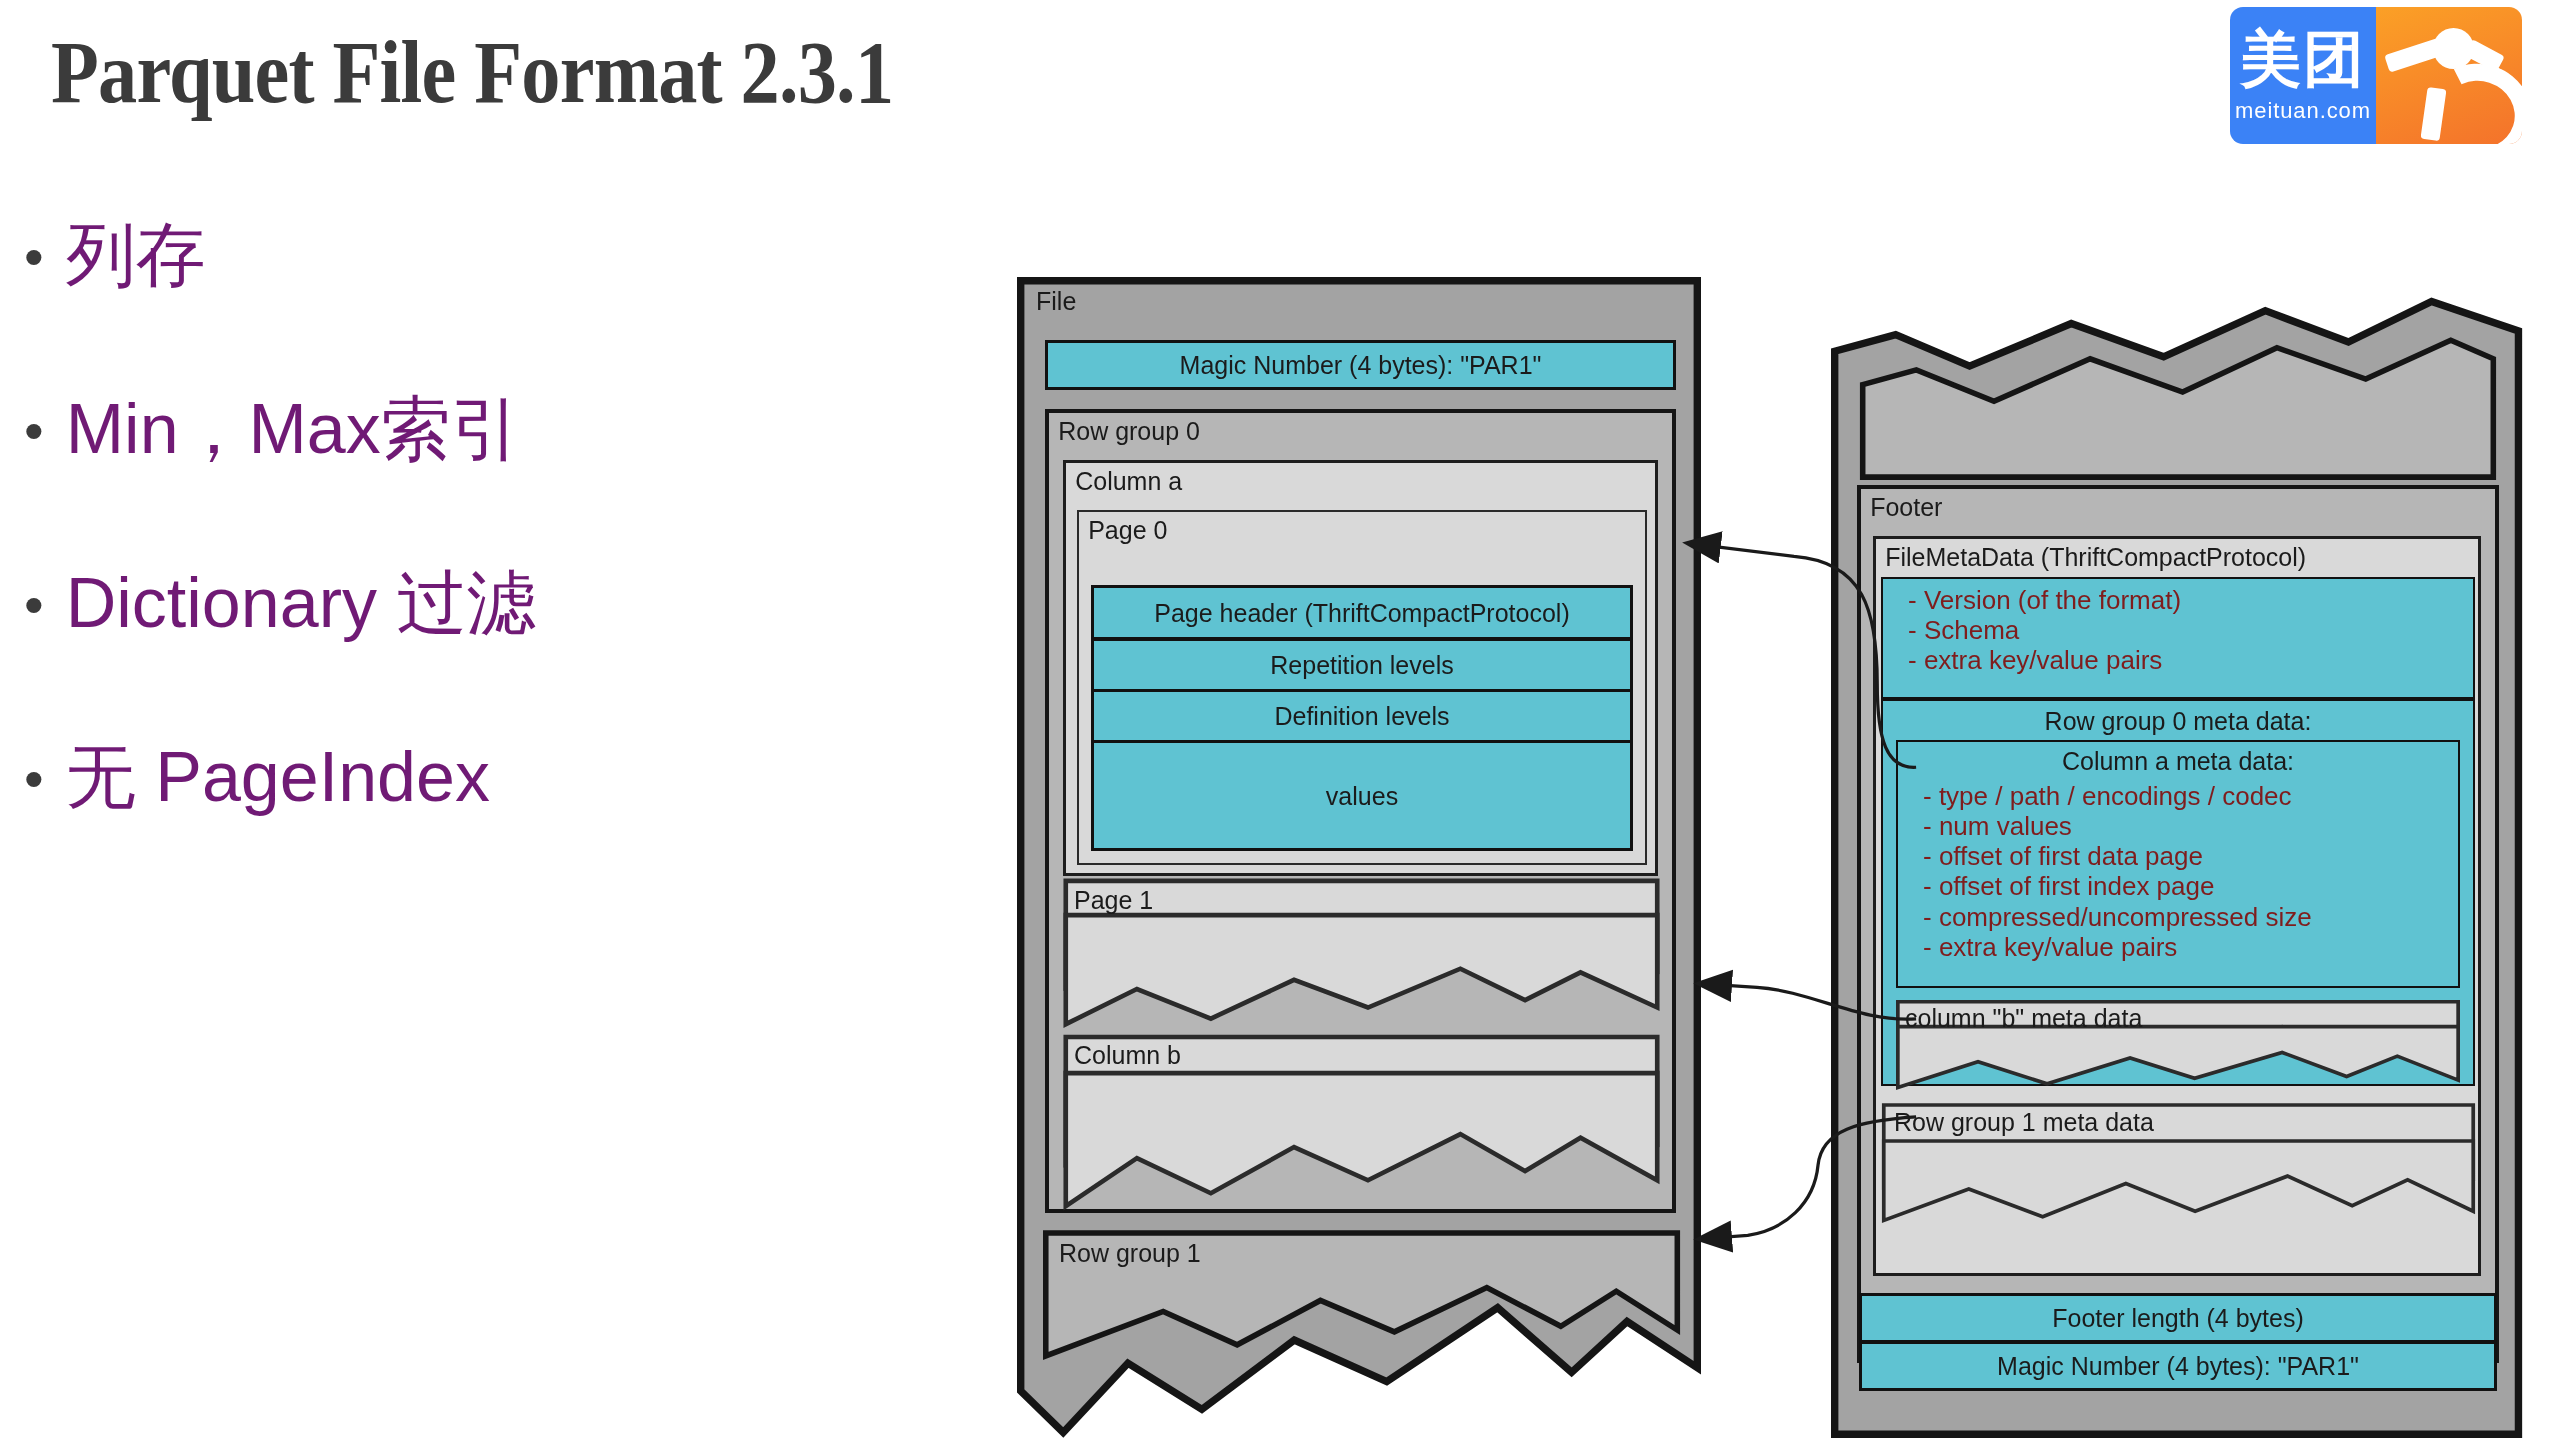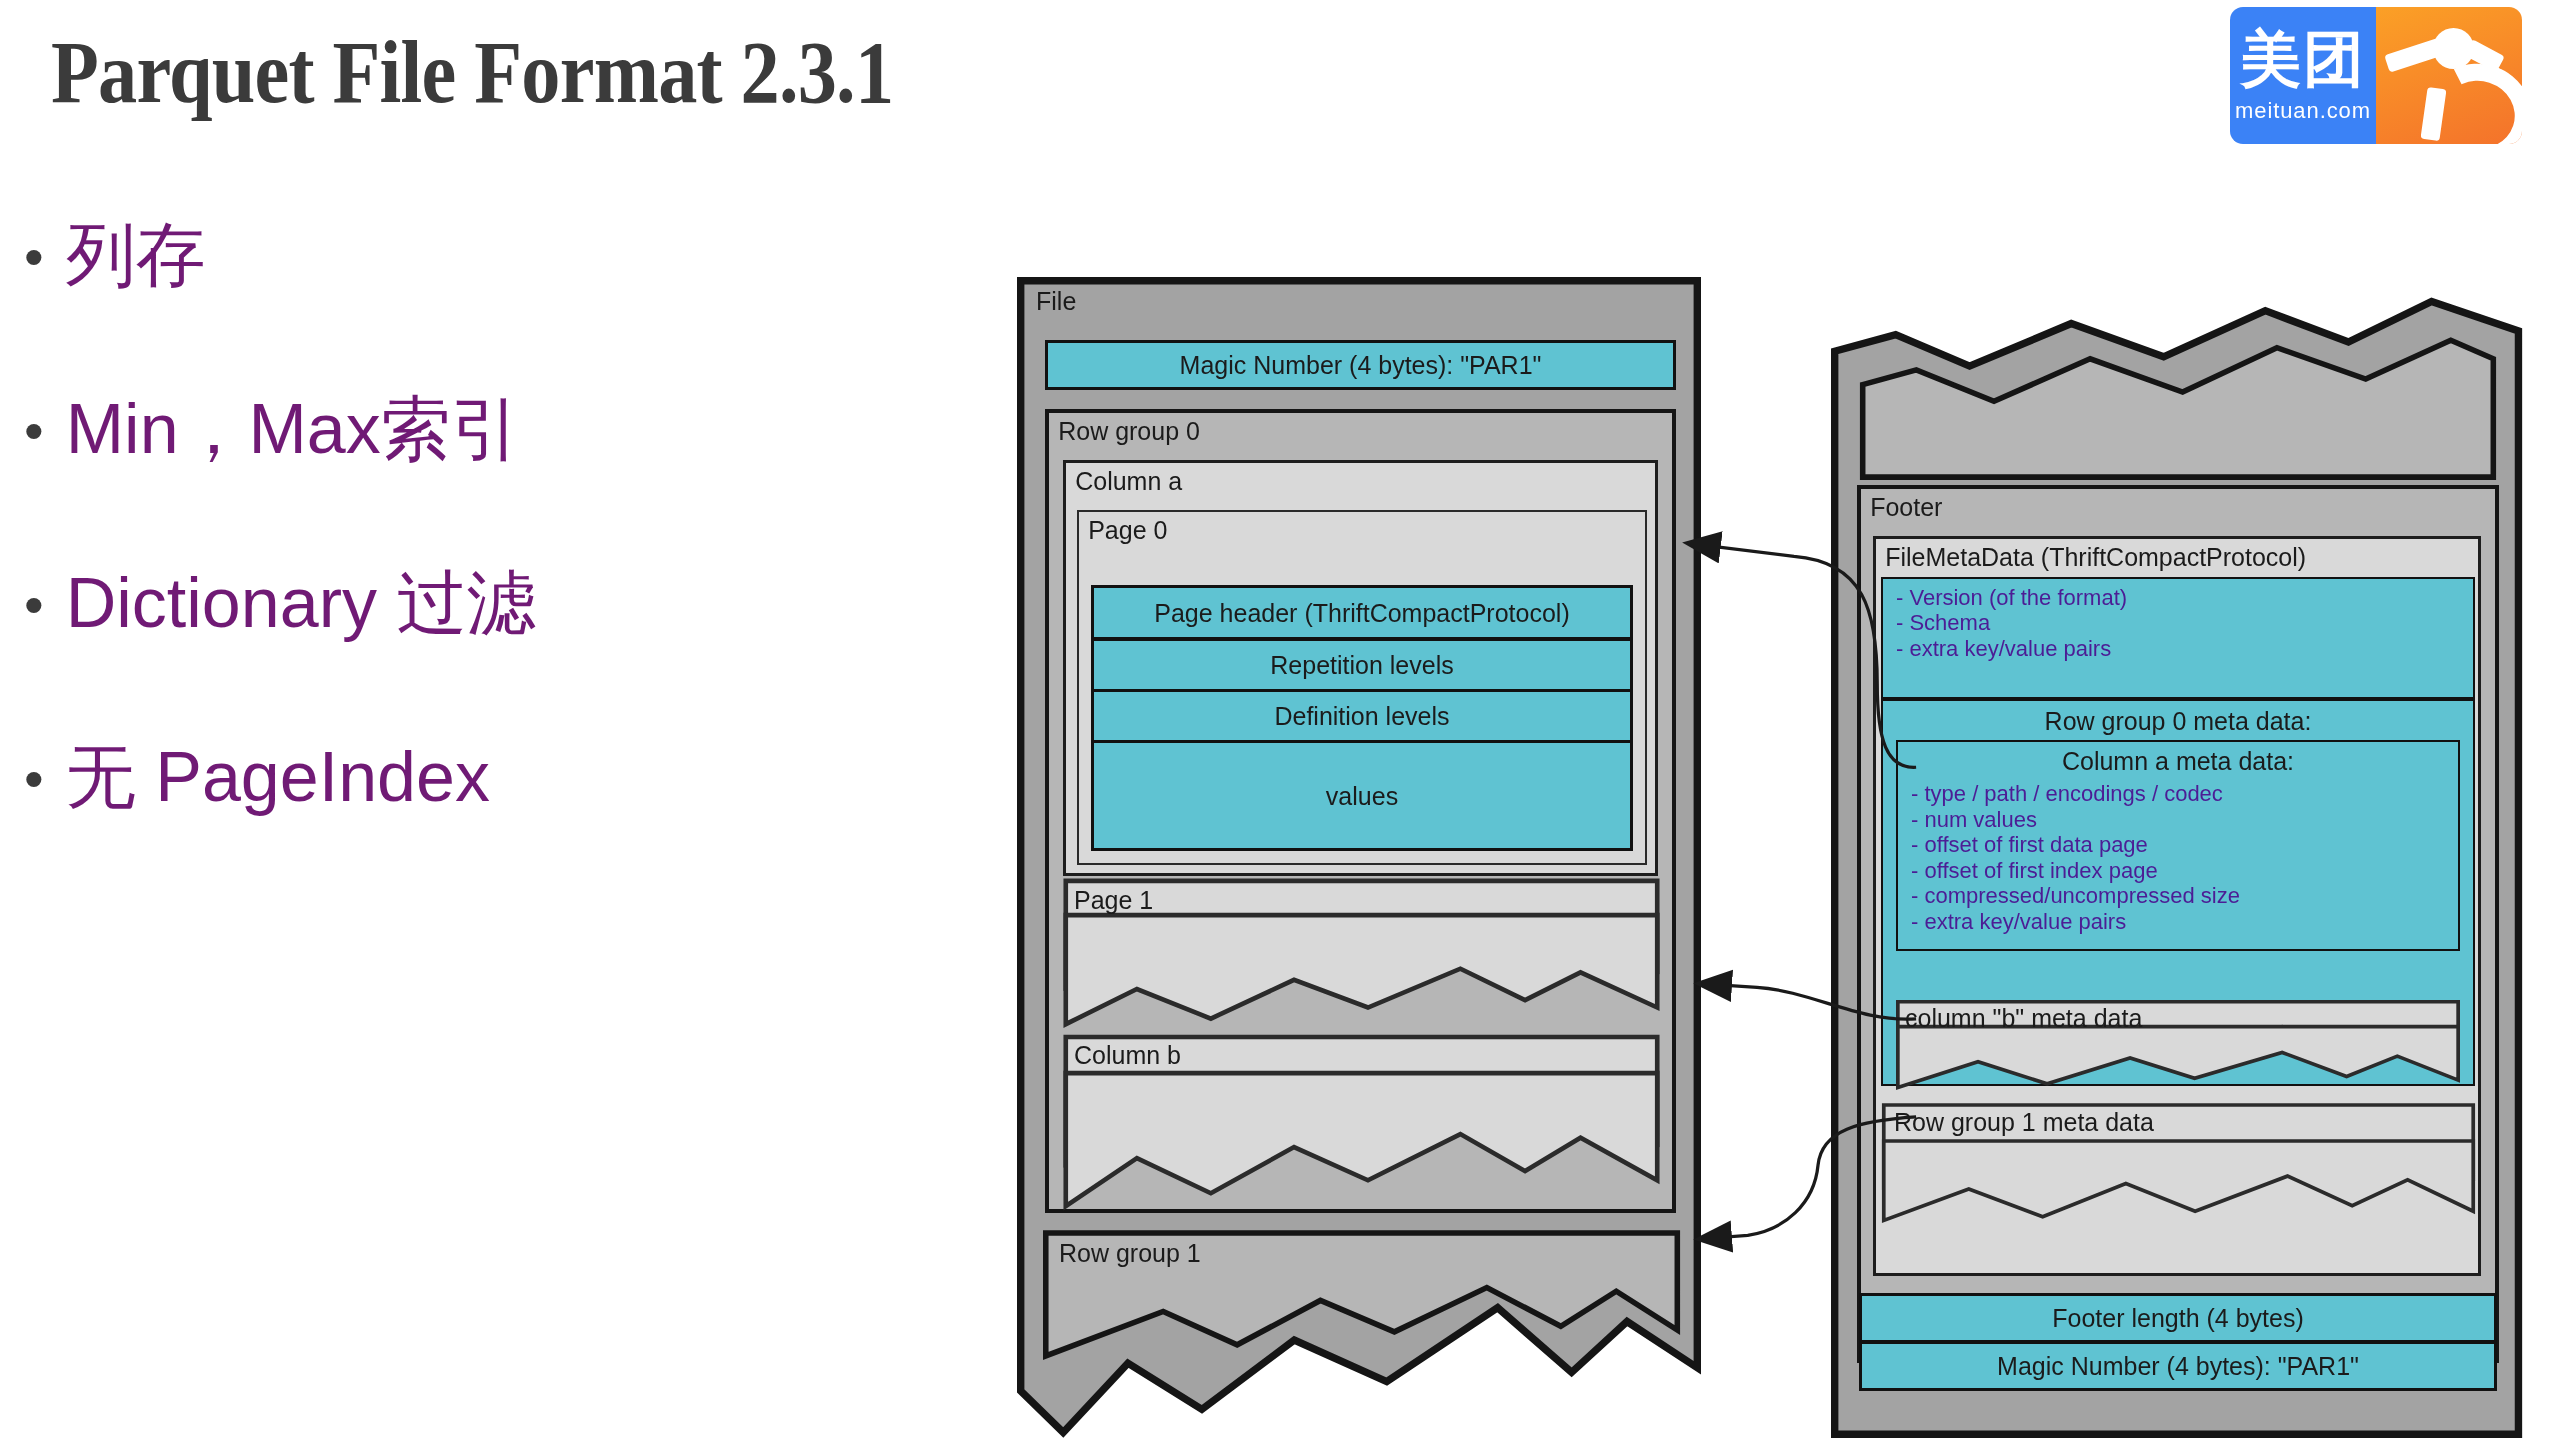--- a/index.html
+++ b/index.html
@@ -106,22 +106,22 @@
     font-size:25px;color:#1b1b1b;white-space:nowrap;
     font-family:"Liberation Sans", sans-serif;
   }
   .ctr{
     position:absolute;left:0;right:0;top:50%;
     transform:translateY(-50%);
     text-align:center;font-size:25px;color:#1b1b1b;
     font-family:"Liberation Sans", sans-serif;white-space:nowrap;
   }
   .lines{
-    position:absolute;left:13px;top:5.5px;right:7.4px;
-    font-size:22px;color:#4c1d95;line-height:1.16;
+    position:absolute;left:25px;top:5.5px;right:7.4px;
+    font-size:26px;color:#7f1d1d;line-height:1.16;
     font-family:"Liberation Sans", sans-serif;white-space:nowrap;
   }
   .gray-mid  {background:#b6b6b6;border:4.6px solid #151515;}
   .gray-light{background:#d9d9d9;border:3.7px solid #1d1d1d;}
   .gray-light2{background:#d9d9d9;border:2.8px solid #2a2a2a;}
   .teal      {background:#5fc3d2;border:3.7px solid #111111;}
   .teal-thin {background:#5fc3d2;border:2.8px solid #111111;}
 
   svg.torn{position:absolute;overflow:visible;}
 </style>
@@ -240,21 +240,21 @@
       <div>- Version (of the format)</div>
       <div>- Schema</div>
       <div>- extra key/value pairs</div>
     </div>
   </div>
 
   <div class="dbox teal-thin" style="left:1881px;top:699px;width:594px;height:387px;">
     <div style="position:absolute;left:0;right:0;top:5.5px;text-align:center;font-size:25px;color:#1b1b1b;font-family:'Liberation Sans',sans-serif;">Row group 0 meta data:</div>
   </div>
 
-  <div class="dbox" style="left:1896px;top:740px;width:564px;height:211px;background:#5fc3d2;border:2.8px solid #111111;">
+  <div class="dbox" style="left:1896px;top:740px;width:564px;height:248px;background:#5fc3d2;border:2.8px solid #111111;">
     <div style="position:absolute;left:0;right:0;top:4.6px;text-align:center;font-size:25px;color:#1b1b1b;font-family:'Liberation Sans',sans-serif;">Column a meta data:</div>
     <div class="lines" style="top:39px;">
       <div>- type / path / encodings /  codec</div>
       <div>- num values</div>
       <div>- offset of first data page</div>
       <div>- offset of first index page</div>
       <div>- compressed/uncompressed size</div>
       <div>- extra key/value pairs</div>
     </div>
   </div>

